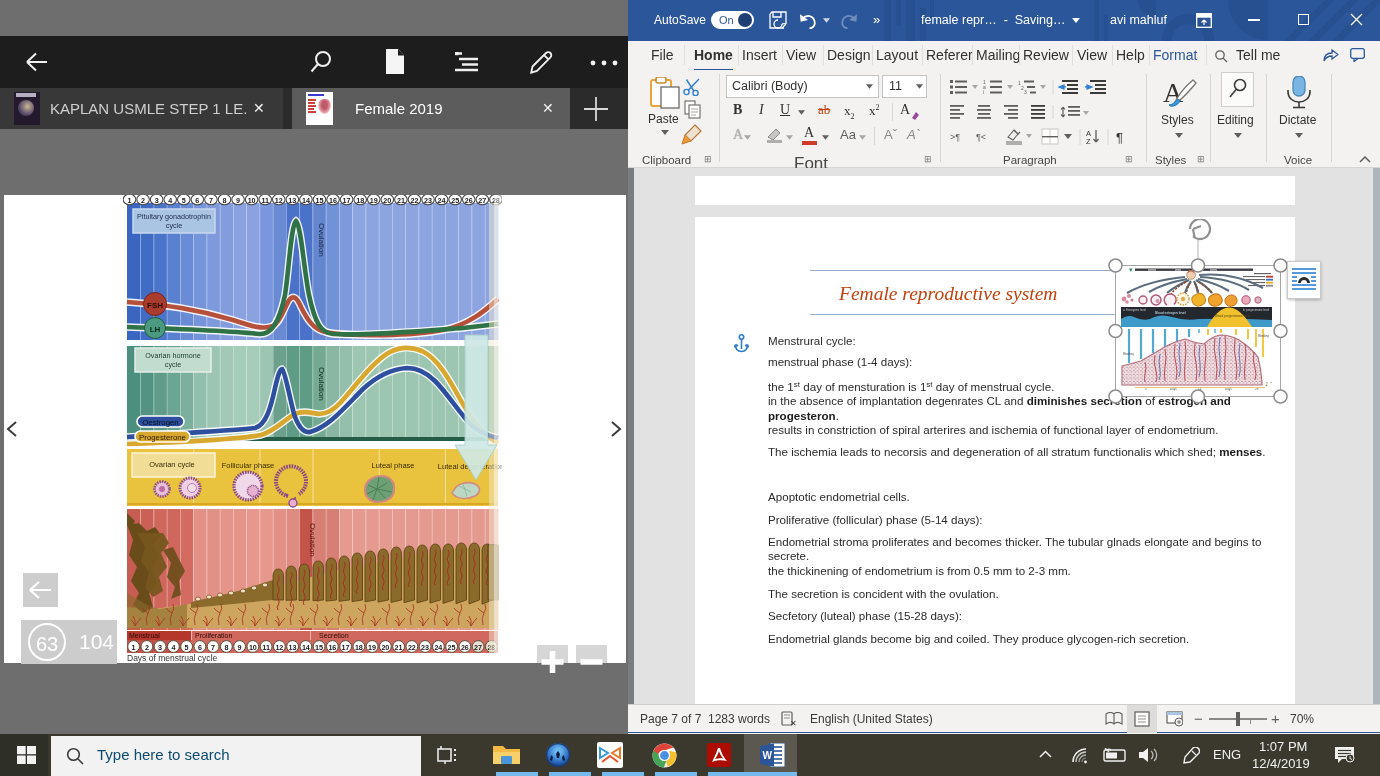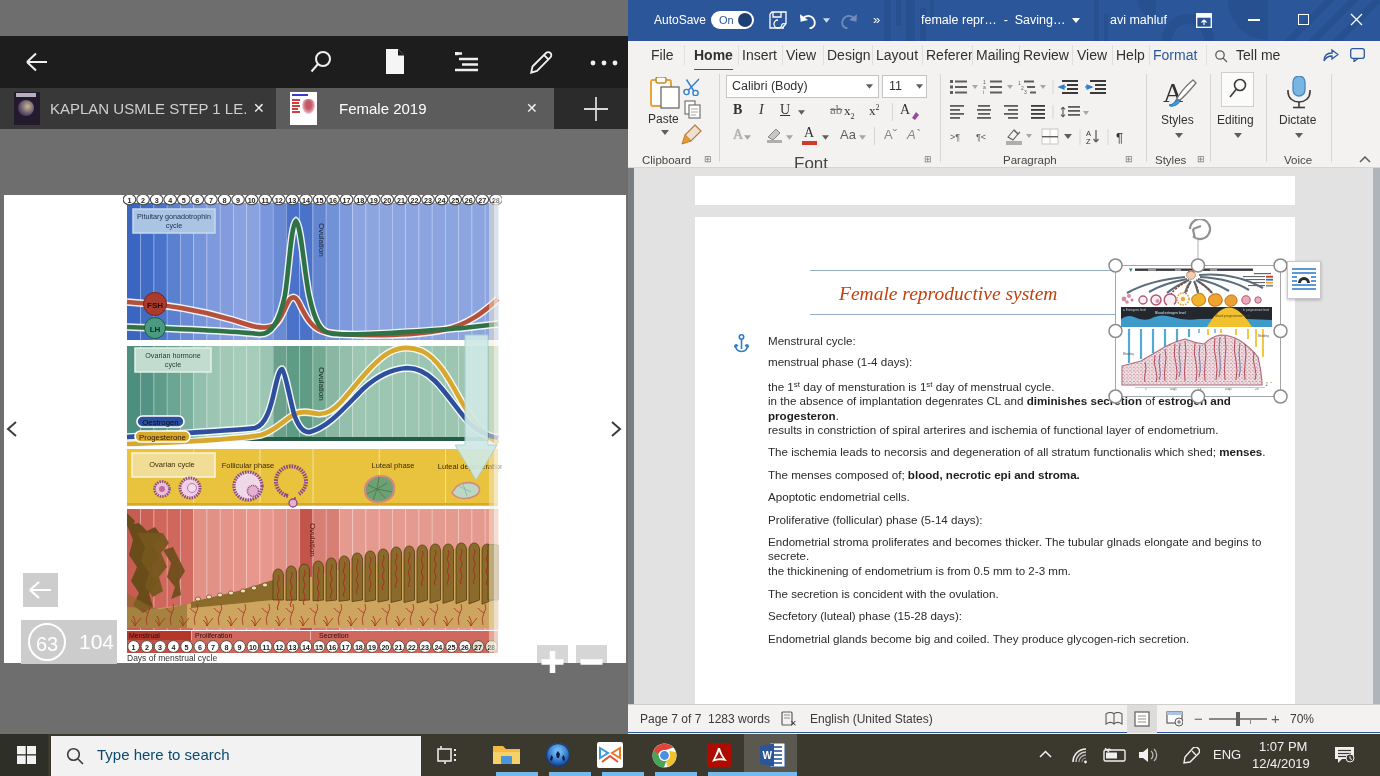--- a/index.html
+++ b/index.html
@@ -8,21 +8,21 @@
   #stage { position:relative; width:1380px; height:776px; background:#6e6e6e; }
 
   
   #pdf { left:0; top:0; width:628px; height:734px; background:#6e6e6e; overflow:hidden; }
   #pdf-title { left:0; top:0; width:628px; height:36px; background:#030303; color:#e8e8e8; font-size:15px; line-height:36px; }
   #pdf-title .t { position:absolute; left:14px; top:0; }
   #pdf-tools { left:0; top:36px; width:628px; height:52px; background:#1d1d1d; }
   #pdf-tabs { left:0; top:88px; width:628px; height:41px; background:#2b2b2b; }
   .ptab { position:absolute; top:0; height:41px; }
   #tab1 { left:0; width:283px; background:#383838; }
-  #tab2 { left:276px; width:278px; background:#5c5c5c;text-decoration:underline; }
+  #tab2 { left:292px; width:278px; background:#5c5c5c;text-decoration:underline; }
   .ptab .ttl { position:absolute; top:0; line-height:41px; font-size:15px; color:#e7e7e7; white-space:nowrap; overflow:hidden; }
   .tabx { position:absolute; top:0; line-height:41px; font-size:14px; color:#f2f2f2; }
   #pdf-body { left:0; top:129px; width:628px; height:605px; background:#6e6e6e; }
   #page { left:4px; top:66px; width:622px; height:468px; background:#fff; z-index:1; }
   #pdf-body > *:not(#page) { z-index:3; }
 
   
   #word { left:628px; top:0; width:752px; height:734px; background:#f3f2f1; overflow:hidden; }
   #w-title { left:0; top:0; width:752px; height:41px; background:#2b579a; overflow:hidden; }
   #w-menu { left:0; top:41px; width:752px; height:29px; background:#f3f2f1; font-size:14px; color:#323130; }
@@ -666,21 +666,21 @@
       <span class="abs" style="left:261px;top:9px;font-size:12.5px;color:#323130;">11</span>
       <svg class="abs" style="left:288px;top:14px;" width="7" height="5" viewBox="0 0 8 5">
           <path d="M0,0 L8,0 L4,5 Z" fill="#605e5c"></path>
         </svg>
       <span class="abs" style="left:105px;top:32px;font-size:14px;font-weight:bold;font-family:'Liberation Serif',serif;color:#323130;">B</span>
       <span class="abs" style="left:131px;top:32px;font-size:14px;font-style:italic;font-family:'Liberation Serif',serif;color:#323130;">I</span>
       <span class="abs" style="left:152px;top:32px;font-size:14px;text-decoration:underline;font-family:'Liberation Serif',serif;color:#323130;">U</span>
       <svg class="abs" style="left:170px;top:40px;" width="7" height="5" viewBox="0 0 8 5">
           <path d="M0,0 L8,0 L4,5 Z" fill="#605e5c"></path>
         </svg>
-      <span class="abs" style="left:190px;top:32px;font-size:13px;text-decoration:line-through;font-family:'Liberation Serif',serif;color:#737373;margin-left:12px;">ab</span>
+      <span class="abs" style="left:190px;top:32px;font-size:13px;text-decoration:line-through;font-family:'Liberation Serif',serif;color:#c2410c;">ab</span>
       <span class="abs" style="left:216px;top:33px;font-size:13px;font-family:'Liberation Serif',serif;color:#323130;">x<sub style="font-size:8px;">2</sub></span>
       <span class="abs" style="left:241px;top:33px;font-size:13px;font-family:'Liberation Serif',serif;color:#323130;">x<sup style="font-size:8px;">2</sup></span>
       <div class="abs" style="left:264px;top:33px;width:1px;height:18px;background:#d8d6d4;"></div>
       <span class="abs" style="left:272px;top:32px;font-size:14px;font-family:'Liberation Serif',serif;color:#323130;">A</span>
         <svg class="abs" style="left:282px;top:40px;" width="10" height="10" viewBox="0 0 10 10">
           <path d="M2,8 L6,2 L9,5 L5,10 Z" fill="#9a4a9a"></path>
         </svg>
       <span class="abs" style="left:105px;top:57px;font-size:14px;font-family:'Liberation Serif',serif;color:#b8b6b4;text-shadow:0 0 1px #888;">A</span>
         <svg class="abs" style="left:116px;top:65px;" width="7" height="5" viewBox="0 0 8 5">
           <path d="M0,0 L8,0 L4,5 Z" fill="#a8a6a4"></path>
@@ -873,21 +873,20 @@
             <g stroke="#2e7cc4" stroke-width="1.6" fill="none">
               <circle cx="7.5" cy="3" r="2.2"></circle>
               <path d="M7.5,5.5 L7.5,15"></path>
               <path d="M1.5,10.5 C1.5,15 4,17.5 7.5,17.5 C11,17.5 13.5,15 13.5,10.5 M1.5,10.5 L0.5,13.5 M1.5,10.5 L4,12 M13.5,10.5 L14.5,13.5 M13.5,10.5 L11,12"></path>
             </g>
           </svg>
         <div class="wtext abs" style="left:73px;top:117px;">Menstrural cycle:</div>
         <div class="wtext abs" style="left:73px;top:138px;">menstrual phase (1-4 days):</div>
         <div class="wtext abs" style="left:73px;top:161px;width:420px;">the 1<span class="sup">st</span> day of mensturation is 1<span class="sup">st</span> day of menstrual cycle.<br>in the absence of implantation degenrates CL and <b>diminishes secretion</b> of <b>estrogen and</b><br><b>progesteron</b>.<br>results in constriction of spiral arterires and ischemia of functional layer of endometrium.</div>
         <div class="wtext abs" style="left:73px;top:228px;">The ischemia leads to necorsis and degeneration of all stratum functionalis which shed; <b>menses</b>.</div>
-        <div class="wtext abs" style="left:73px;top:251px;">The menses composed of; <b>blood, necrotic epi and stroma.</b></div>
         <div class="wtext abs" style="left:73px;top:273px;">Apoptotic endometrial cells.</div>
         <div class="wtext abs" style="left:73px;top:296px;">Proliferative (follicular) phase (5-14 days):</div>
         <div class="wtext abs" style="left:73px;top:318px;width:430px;">Endometrial stroma proliferates and becomes thicker. The tubular glnads elongate and begins to<br>secrete.<br>the thickinening of endometrium is from 0.5 mm to 2-3 mm.</div>
         <div class="wtext abs" style="left:73px;top:370px;">The secretion is concident with the ovulation.</div>
         <div class="wtext abs" style="left:73px;top:392px;">Secfetory (luteal) phase (15-28 days):</div>
         <div class="wtext abs" style="left:73px;top:415px;">Endometrial glands become big and coiled. They produce glycogen-rich secretion.</div>
       </div>
 
       <div class="abs" id="wimg" style="left:487px;top:97px;width:165px;height:131px;background:#fff;">
       <svg width="165" height="131" viewBox="0 0 165 131">

